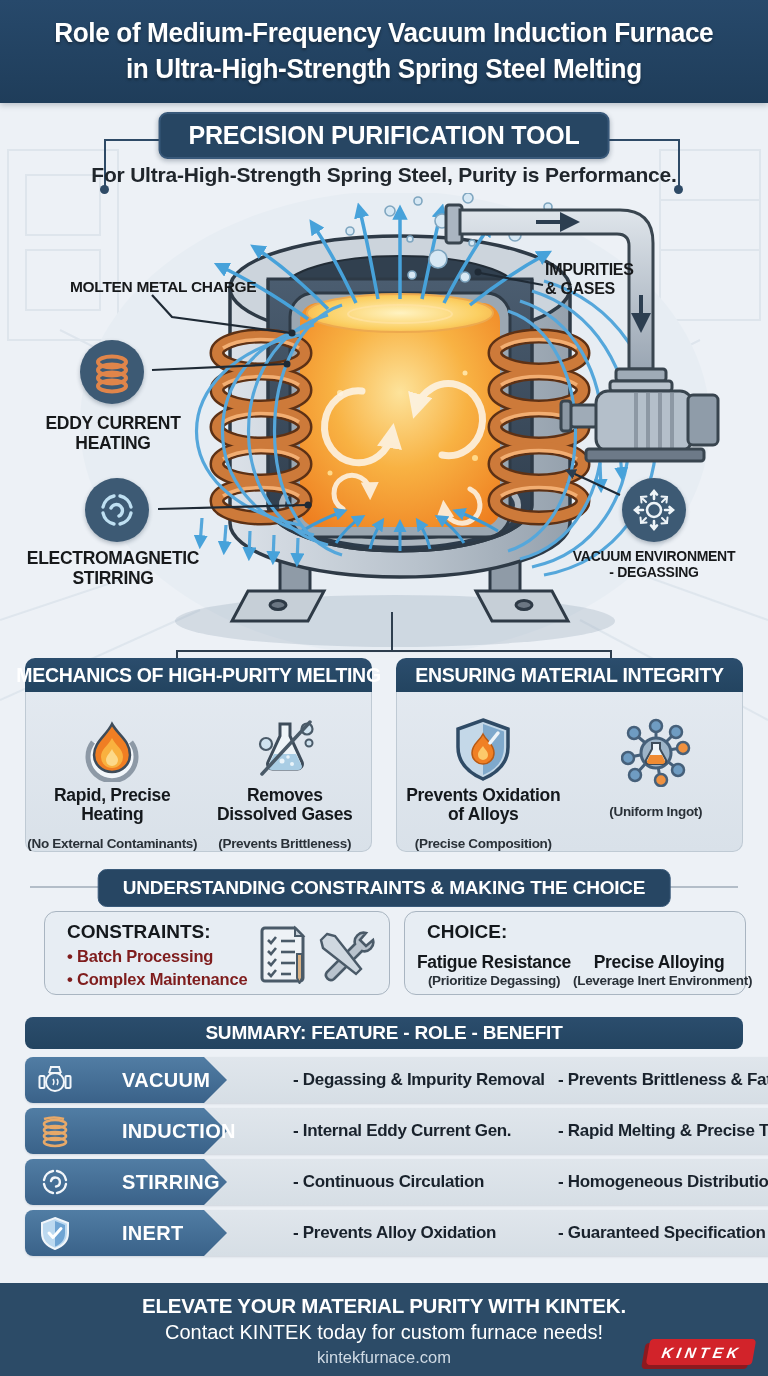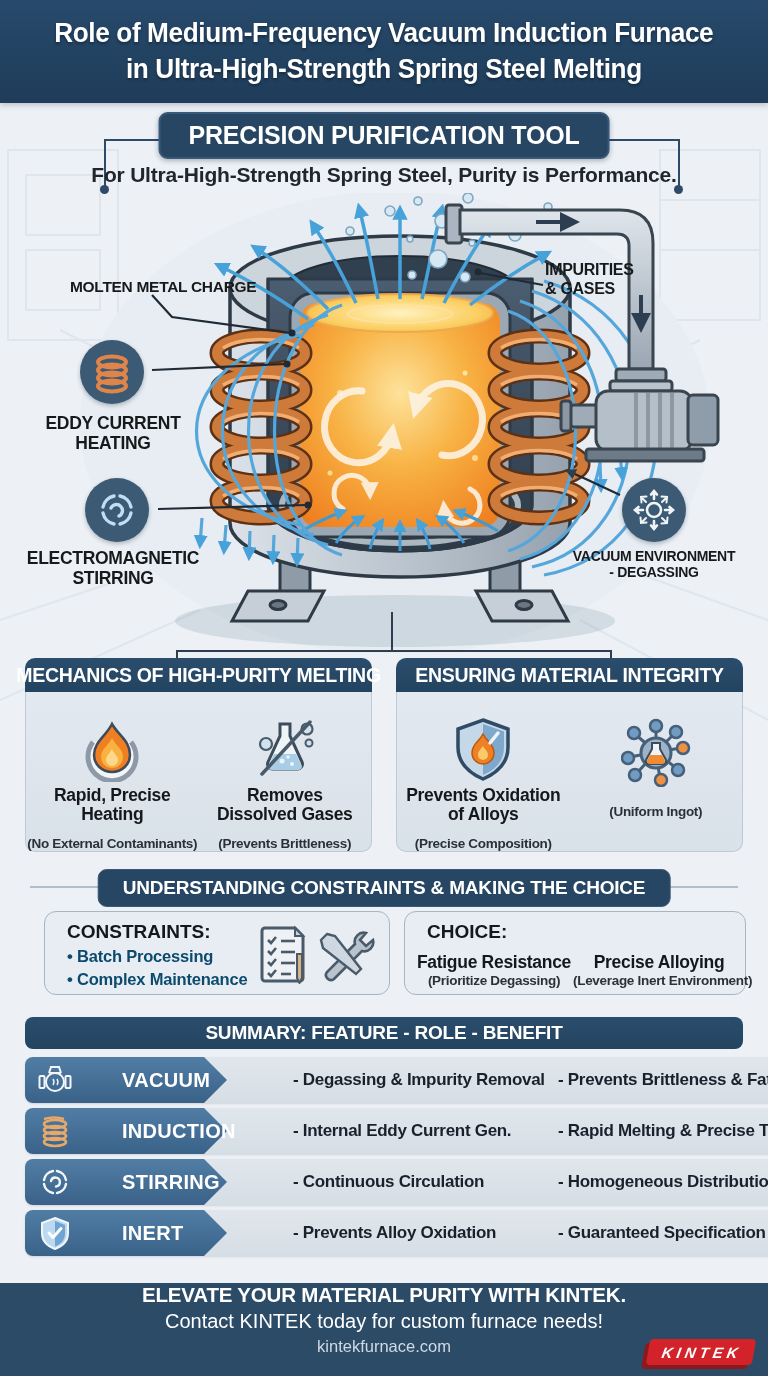--- a/index.html
+++ b/index.html
@@ -75,21 +75,21 @@
     background:#274663; color:#fff; font-weight:700; font-size:19px;
     padding:7px 24px; border-radius:9px; letter-spacing:-0.2px; white-space:nowrap;
     border:1px solid #3a5a7a;
   }
   .cline { position:absolute; top:886px; height:2px; background:#93a1af; opacity:.65; z-index:2; }
   .cbox {
     position:absolute; top:911px; height:84px; z-index:3;
     background:#e7edf3; border:1.5px solid #a9b5c1; border-radius:12px;
   }
   .cbox .ctitle { font-size:19px; font-weight:700; color:#14181c; }
-  .cbox .cbullet { font-size:16.5px; font-weight:600; color:#0c4a6e; line-height:1.45; letter-spacing:-0.2px; }
+  .cbox .cbullet { font-size:16.5px; font-weight:600; color:#7f1d1d; line-height:1.45; letter-spacing:-0.2px; }
   .choice-col { position:absolute; top:40px; text-align:center; }
   .choice-col .ct { font-size:17.5px; font-weight:700; color:#14181c; letter-spacing:-0.3px; white-space:nowrap; }
   .choice-col .cs { font-size:13.5px; font-weight:600; color:#2a3138; letter-spacing:-0.3px; white-space:nowrap; }
 
   
   .sbanner {
     position:absolute; left:25px; top:1017px; width:718px; height:32px; z-index:3;
     background:linear-gradient(180deg,#2b4d6d,#234460); border-radius:8px;
     color:#fff; font-weight:700; font-size:19px; letter-spacing:-0.2px;
     display:flex; align-items:center; justify-content:center;
@@ -115,21 +115,21 @@
     font-size:17px; font-weight:600; color:#19222c; letter-spacing:-0.3px; white-space:nowrap;margin-left:31px;
   }
   .srow .role { left:237px; }
   .srow .benefit { left:502px; }
 
   
   .footer {
     position:absolute; left:0; top:1283px; width:768px; height:93px; z-index:3;
     background:#2c4b67; text-align:center; color:#fff;
   }
-  .footer .f1 { font-size:20.5px; font-weight:700; margin-top:0; letter-spacing:-0.2px; }
+  .footer .f1 { font-size:20.5px; font-weight:700; margin-top:11px; letter-spacing:-0.2px; }
   .footer .f2 { font-size:20px; font-weight:400; margin-top:3px; }
   .footer .f3 { font-size:16.5px; font-weight:400; margin-top:4px; color:#cfdae4; }
   .kintek-logo {
     position:absolute; right:14px; bottom:11px;
     background:#d2232a; color:#fff; font-style:italic; font-weight:800;
     font-size:15px; letter-spacing:4px; padding:5px 12px 4px 14px;
     transform:skewX(-10deg); border-radius:4px;
     box-shadow:-4px 4px 0 rgba(146,22,27,.95);
   }
   svg { display:block; }

